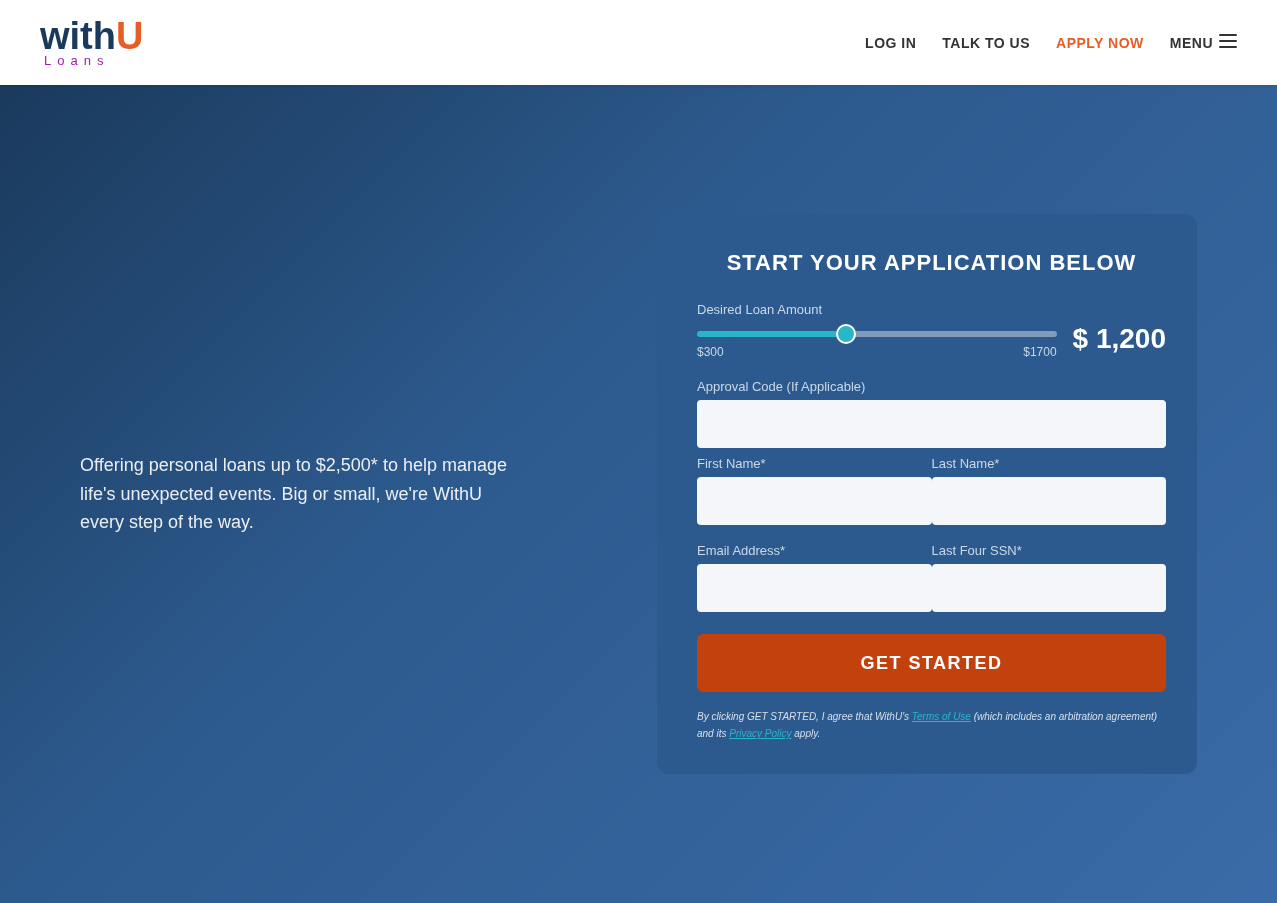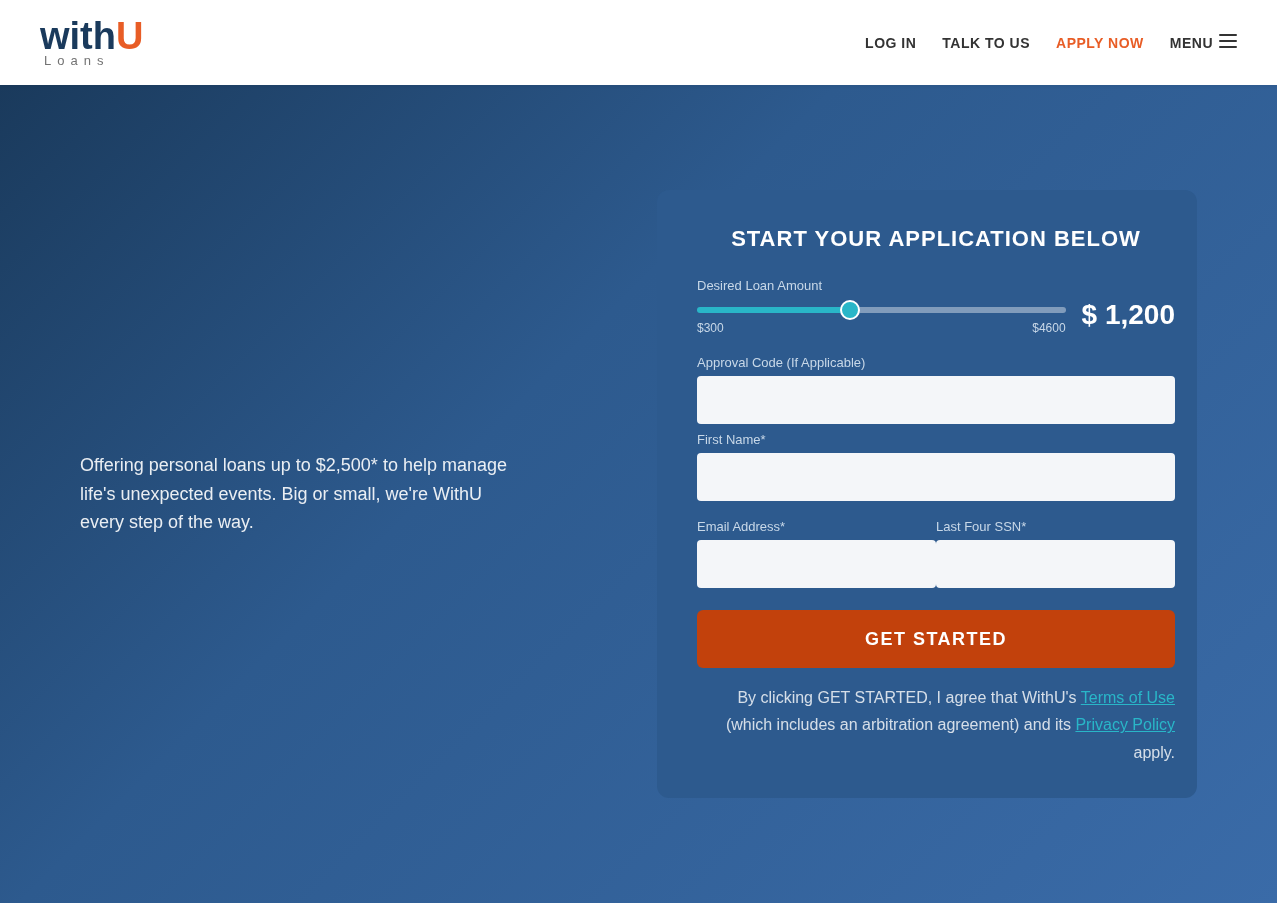--- a/index.html
+++ b/index.html
@@ -21,21 +21,21 @@
       font-size: 38px;
       font-weight: bold;
       color: #1a3a5c;
       line-height: 1;
     }
     .logo-text span.w { color: #1a3a5c; }
     .logo-text span.ith { color: #1a3a5c; }
     .logo-text span.u { color: #e85d26; }
     .logo-sub {
       font-size: 13px;
-      color: #737373;
+      color: #a21caf;
       letter-spacing: 6px;
       margin-top: -2px;
       margin-left: 4px;
       display: block;
     }
     .logo-container { display: flex; flex-direction: column; }
     .nav-links {
       display: flex;
       align-items: center;
       gap: 26px;
@@ -86,21 +86,21 @@
       font-size: 18px;
       color: rgba(255,255,255,0.9);
       line-height: 1.6;
       max-width: 440px;
     }
 
     
     .form-card {
       background: #2d5a8e;
       border-radius: 12px;
-      padding: 36px 22px 32px 40px;
+      padding: 36px 31px 32px 40px;
       width: 540px;
       flex-shrink: 0;
     }
     .form-title {
       text-align: center;
       color: #fff;
       font-size: 22px;
       font-weight: bold;
       letter-spacing: 1px;
       margin-bottom: 26px;
@@ -194,24 +194,25 @@
       border-radius: 6px;
       font-size: 18px;
       font-weight: bold;
       letter-spacing: 1.5px;
       cursor: pointer;
       margin-top: 4px;
       margin-bottom: 16px;
     }
 
     .disclaimer {
-      text-align: right;
+      text-align: left;
       color: rgba(255,255,255,0.8);
-      font-size: 16px;
+      font-size: 10px;
       line-height: 1.7;
+      font-style: italic;
     }
     .disclaimer a {
       color: #29b6c8;
       text-decoration: underline;
       cursor: pointer;
     }
   </style>
 </head>
 <body>
 
@@ -249,39 +250,43 @@
     <h2 class="form-title">START YOUR APPLICATION BELOW</h2>
 
     
     <div class="slider-section">
       <label class="field-label">Desired Loan Amount</label>
       <div class="slider-row">
         <div class="slider-wrapper">
           <input type="range" class="slider" min="300" max="2500" value="1200" style="background: linear-gradient(to right, rgb(41, 182, 200) 0%, rgb(41, 182, 200) 40.9091%, rgba(255, 255, 255, 0.4) 40.9091%, rgba(255, 255, 255, 0.4) 100%);">
           <div class="slider-labels">
             <span class="slider-label-text">$300</span>
-            <span class="slider-label-text">$4600</span>
+            <span class="slider-label-text">$1700</span>
           </div>
         </div>
         <div class="slider-amount">$ 1,200</div>
       </div>
     </div>
 
     
     <div class="form-group">
       <label class="field-label">Approval Code (If Applicable)</label>
       <input type="text" class="form-input" style="">
     </div>
 
     
     <div class="form-row">
       <div class="form-col">
         <label class="field-label">First Name*</label>
         <input type="text" class="form-input" style="">
       </div>
+      <div class="form-col">
+        <label class="field-label">Last Name*</label>
+        <input type="text" class="form-input" style="">
+      </div>
     </div>
 
     
     <div class="form-row">
       <div class="form-col">
         <label class="field-label">Email Address*</label>
         <input type="email" class="form-input" style="">
       </div>
       <div class="form-col">
         <label class="field-label">Last Four SSN*</label>

